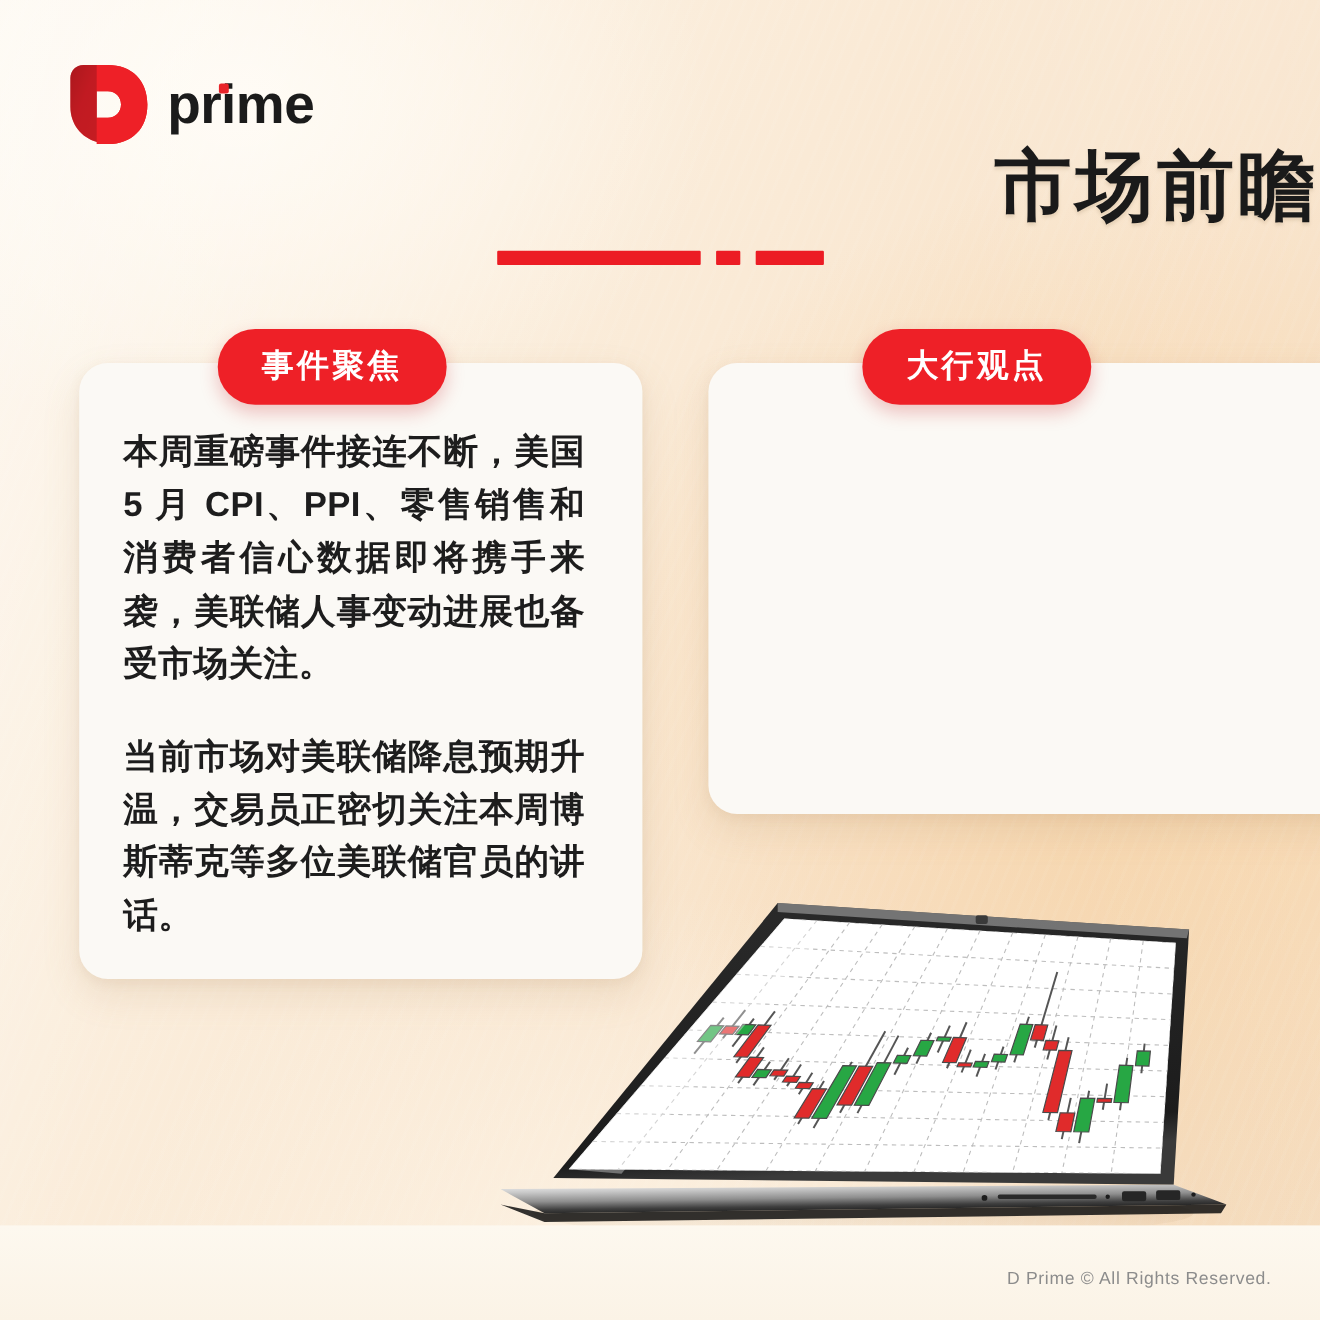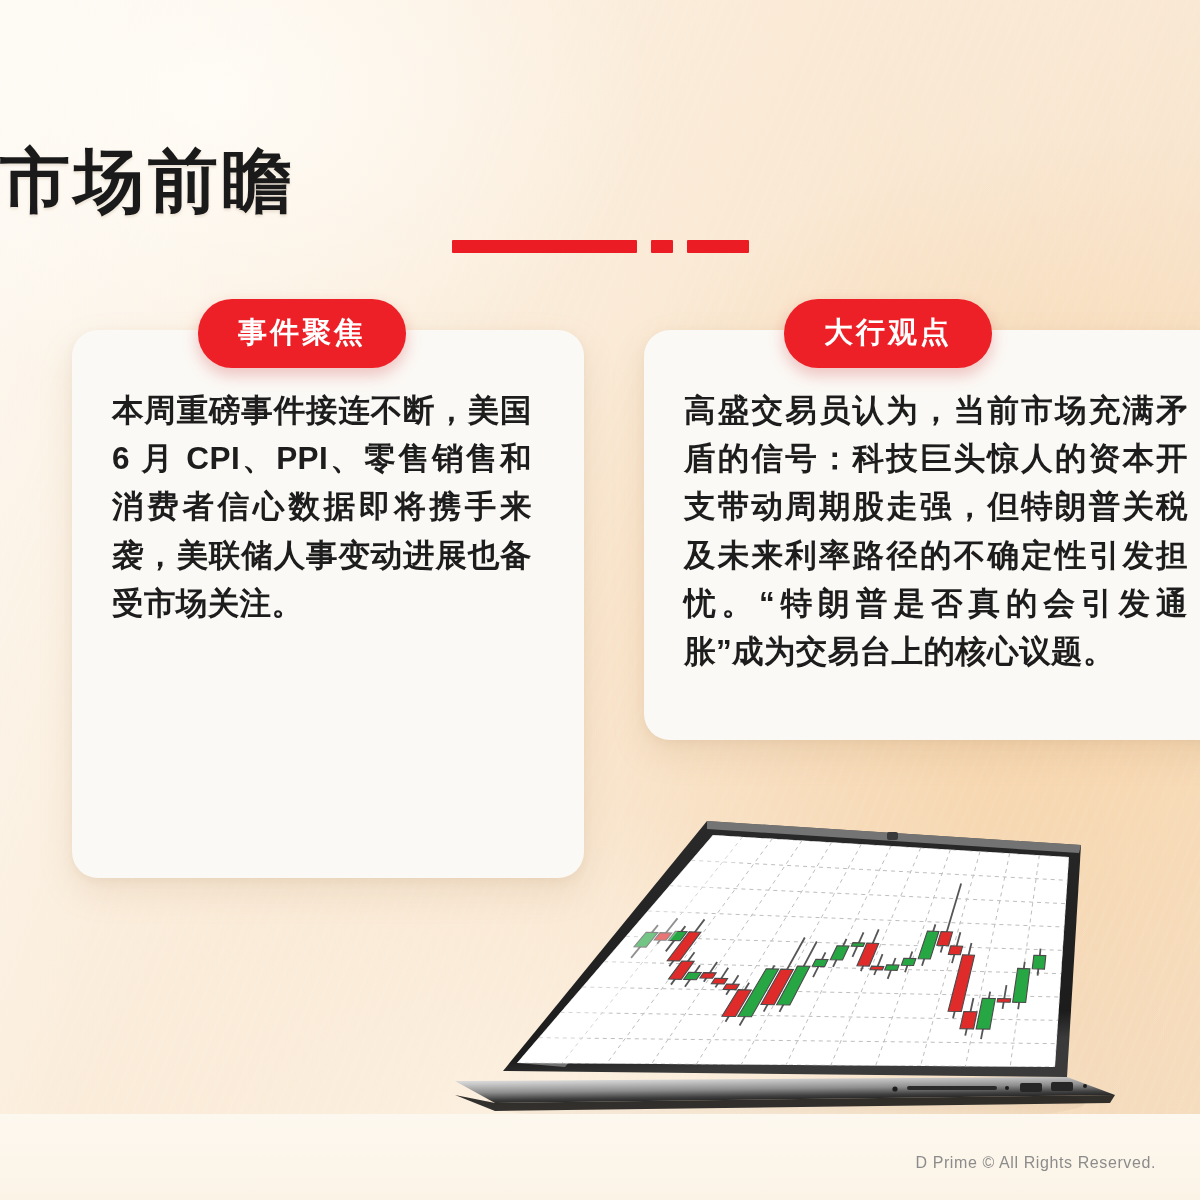--- a/index.html
+++ b/index.html
@@ -26,21 +26,21 @@
     pointer-events:none;
   }
 
   
   .logo-wrap{ position:absolute; left:58px; top:55px; display:flex; align-items:center; gap:14px; }
   .logo-mark{ width:80px; height:80px; position:relative; }
   .logo-word{ font-size:50px; font-weight:700; color:#1b1b1b; letter-spacing:-0.5px; line-height:1; position:relative; }
   .dot-i{ position:absolute; width:9px; height:9px; background:#e8242a; border-radius:2px; left:47px; top:6px; }
 
   
-  .title-block{ position:absolute; left:0; right:0; top:144px; text-align:left; }
+  .title-block{ position:absolute; left:0; right:0; top:132px; text-align:right; }
   .main-title{
     font-size:70px; font-weight:800; color:#1a1a1a; letter-spacing:4px;
     line-height:1.08; text-shadow:0 2px 3px rgba(140,110,70,0.18);
   }
   .rule{ margin-top:20px; display:flex; justify-content:center; align-items:center; gap:14px; }
   .rule i{ display:block; height:13px; background:#ec1c24; border-radius:1px; }
   .rule .seg-long{ width:185px; }
   .rule .seg-dot{ width:22px; }
   .rule .seg-mid{ width:62px; }
 
@@ -82,38 +82,58 @@
   #footer-text{
     position:absolute; right:44px; bottom:28px;
     font-size:16px; color:#8c8c8c; letter-spacing:0.6px;
   }
 </style>
 </head>
 <body>
 
 <div id="stage">
 
+  <div class="logo-wrap">
+    <div class="logo-mark">
+      <svg viewBox="0 0 80 80" width="80" height="80" aria-hidden="true">
+        <defs>
+          <linearGradient id="dgrad" x1="0" y1="0" x2="1" y2="0.4">
+            <stop offset="0" stop-color="#b01a20"></stop>
+            <stop offset="0.30" stop-color="#e0212a"></stop>
+            <stop offset="1" stop-color="#ef2b2f"></stop>
+          </linearGradient>
+        </defs>
+        <path d="M6 16 C6 9 11 4 18 4 L40 4 C62 4 76 18 76 40 C76 62 62 76 40 76 L30 76 C30 64 30 58 30 52 L40 52 C47 52 52 47 52 40 C52 33 47 28 40 28 L30 28 L30 74 C16 70 6 58 6 42 Z" fill="url(#dgrad)"></path>
+        <path d="M6 16 C6 9 11 4 18 4 L30 4 L30 74 C16 70 6 58 6 42 Z" fill="#a8161c" opacity="0.55"></path>
+        <path d="M30 4 L40 4 C62 4 76 18 76 40 C76 62 62 76 40 76 L30 76 L30 52 L40 52 C47 52 52 47 52 40 C52 33 47 28 40 28 L30 28 Z" fill="#ee2027"></path>
+      </svg>
+    </div>
+    <div class="logo-word">
+      <span>prime</span>
+      <span class="dot-i"></span>
+    </div>
+  </div>
 
   <div class="title-block">
     <div class="main-title">市场前瞻</div>
     <div class="rule">
       <i class="seg-long"></i>
       <i class="seg-dot"></i>
       <i class="seg-mid"></i>
     </div>
   </div>
 
   <div class="card" id="card-left">
     <div class="badge" id="badge-left">事件聚焦</div>
-    <p class="para">本周重磅事件接连不断，美国 6 月 CPI、PPI、零售销售和消费者信心数据即将携手来袭，美联储人事变动进展也备受市场关注。</p>
+    <p class="para">本周重磅事件接连不断，美国 5 月 CPI、PPI、零售销售和消费者信心数据即将携手来袭，美联储人事变动进展也备受市场关注。</p>
+    <p class="para">当前市场对美联储降息预期升温，交易员正密切关注本周博斯蒂克等多位美联储官员的讲话。</p>
   </div>
 
   <div class="card" id="card-right">
     <div class="badge" id="badge-right">大行观点</div>
-    <p class="para">高盛交易员认为，当前市场充满矛盾的信号：科技巨头惊人的资本开支带动周期股走强，但特朗普关税及未来利率路径的不确定性引发担忧。“特朗普是否真的会引发通胀”成为交易台上的核心议题。</p>
   </div>
 
   <svg id="bg-chart" viewBox="0 0 1200 300" preserveAspectRatio="none">
     <defs>
       <linearGradient id="fadeLeft" x1="0" y1="0" x2="1" y2="0">
         <stop offset="0" stop-color="#000" stop-opacity="0.05"></stop>
         <stop offset="0.17" stop-color="#000" stop-opacity="0.45"></stop>
         <stop offset="0.40" stop-color="#000" stop-opacity="1"></stop>
         <stop offset="1" stop-color="#000" stop-opacity="1"></stop>
       </linearGradient>

